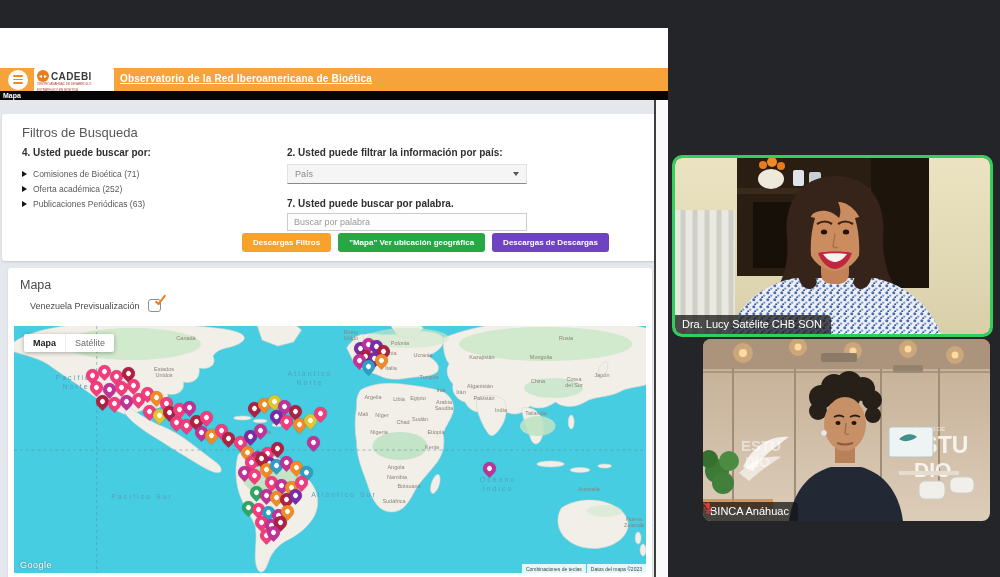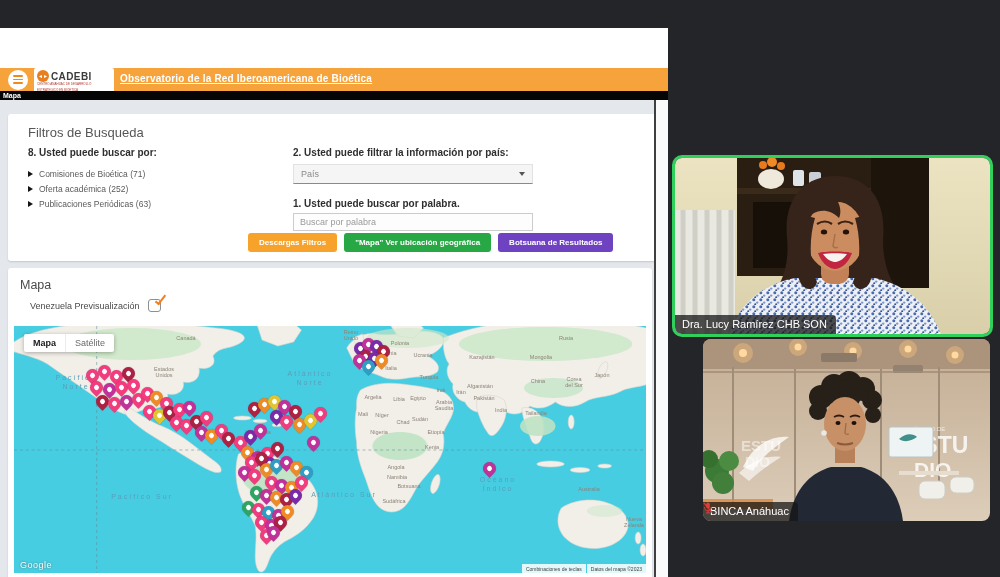--- a/index.html
+++ b/index.html
@@ -14,21 +14,21 @@
   .hamburger i{display:block;width:10px;height:1.8px;background:#ef8a1f;border-radius:1px;}
   .logo-plaque{position:absolute;left:34px;top:0px;width:80px;height:27px;background:#fff;border-radius:2px;padding:2px 3px 1px 3px;}
   .logo-row{display:flex;align-items:center;gap:2px;}
   .logo-mark{width:12px;height:12px;border-radius:50%;background:#e87f1e;color:#fff;font-size:5px;line-height:12px;text-align:center;flex:0 0 auto;}
   .brand{font-size:10px;font-weight:bold;color:#3c3c3c;letter-spacing:.4px;}
   .tagline{font-size:6px;color:#b03a2e;transform:scale(.5);transform-origin:left top;white-space:nowrap;line-height:6px;}
   .app-title{position:absolute;left:120px;top:5px;color:#fff;font-size:10px;font-weight:bold;letter-spacing:.2px;text-decoration:underline;}
   .black-bar{position:absolute;left:0;top:63px;width:668px;height:9px;background:#050505;color:#fff;font-size:7px;font-weight:bold;line-height:9px;padding-left:3px;}
 
   .card{position:absolute;background:#fff;border-radius:3px;box-shadow:0 1px 2px rgba(0,0,0,.14);}
-  .filters-card{left:8px;top:86px;width:724px;height:147px;padding-left:16px;}
+  .filters-card{left:2px;top:86px;width:724px;height:147px;padding-left:16px;}
   .f-title{position:absolute;left:20px;top:11px;font-size:13px;color:#565656;}
   .f-label{font-size:10px;font-weight:bold;color:#2f2f2f;}
   .col1{position:absolute;left:20px;top:33px;width:250px;}
   .f-items{margin-top:8px;}
   .f-item{display:flex;align-items:center;gap:6px;height:15px;cursor:pointer;}
   .tri{width:0;height:0;border-left:5px solid #141414;border-top:3.5px solid transparent;border-bottom:3.5px solid transparent;flex:0 0 auto;}
   .f-item span{font-size:8.5px;color:#5a5a5a;}
   .col2{position:absolute;left:285px;top:33px;width:240px;}
   .f-select{margin-top:6px;height:20px;background:#f5f5f5;border:1px solid #e2e2e2;border-bottom:1px solid #8a8a8a;display:flex;align-items:center;justify-content:space-between;padding:0 7px;cursor:pointer;}
   .f-select span{font-size:9px;color:#8a8a8a;}
@@ -95,21 +95,21 @@
       </div>
       <div class="app-title">Observatorio de la Red Iberoamericana de Bioética</div>
     </div>
 
     <div class="black-bar">Mapa</div>
 
     <div class="card filters-card">
       <div class="f-title">Filtros de Busqueda</div>
 
       <div class="col1">
-        <div class="f-label">8. Usted puede buscar por:</div>
+        <div class="f-label">4. Usted puede buscar por:</div>
         <div class="f-items">
           <div class="f-item">
               <span class="tri"></span>
               <span>Comisiones de Bioética (71)</span>
             </div>
           <div class="f-item">
               <span class="tri"></span>
               <span>Oferta académica (252)</span>
             </div>
           <div class="f-item">
@@ -118,28 +118,28 @@
             </div>
         </div>
       </div>
 
       <div class="col2">
         <div class="f-label">2. Usted puede filtrar la información por país:</div>
         <div class="f-select">
           <span>País</span>
           <span class="sel-caret"></span>
         </div>
-        <div class="f-label f-label2">1. Usted puede buscar por palabra.</div>
+        <div class="f-label f-label2">7. Usted puede buscar por palabra.</div>
         <input class="f-input" type="text" placeholder="Buscar por palabra" style="">
       </div>
 
       <div class="btn-row">
         <button class="btn" style="background: rgb(247, 162, 43);">Descargas Filtros</button>
         <button class="btn" style="background: rgb(40, 167, 69);">"Mapa" Ver ubicación geográfica</button>
-        <button class="btn" style="background: rgb(111, 66, 193);">Botsuana de Resultados</button>
+        <button class="btn" style="background: rgb(111, 66, 193);">Descargas de Descargas</button>
       </div>
     </div>
 
     <div class="card map-card">
       <div class="m-title">Mapa</div>
       <div class="toggle-row">
         <label>Venezuela Previsualización</label>
         <span class="chk">
             <span class="checkmark" style="border-color: rgb(239, 127, 31);"></span>
           </span>
@@ -546,21 +546,21 @@
       <path d="M196,56 C204,78 204,106 194,126 C188,134 180,132 178,124 C186,106 186,80 180,60 Z" fill="#36241b"></path>
       <path d="M142,66 Q150,61 157,66" stroke="#3c2415" stroke-width="2.2" fill="none"></path>
       <path d="M163,66 Q170,61 178,66" stroke="#3c2415" stroke-width="2.2" fill="none"></path>
       <ellipse cx="149" cy="74" rx="3.2" ry="2.5" fill="#241308"></ellipse>
       <ellipse cx="171" cy="74" rx="3.2" ry="2.5" fill="#241308"></ellipse>
       <path d="M160,76 L158,88 Q160,91 163,89" stroke="#a96f48" stroke-width="1.5" fill="none"></path>
       <path d="M143,95 C150,93 170,93 177,95 C173,107 164,111 160,111 C156,111 147,107 143,95 Z" fill="#c22540"></path>
       <path d="M148,96 C154,95 166,95 172,96 C168,102 163,104 160,104 C157,104 152,102 148,96 Z" fill="#f7f3ee"></path>
     </svg>
     <div class="name-tag">
-      <span>Dra. Lucy Ramírez CHB SON</span>
+      <span>Dra. Lucy Satélite CHB SON</span>
     </div>
   </div>
 
   <div class="tile tile-2">
     <svg width="287" height="182" viewBox="0 0 287 182">
       <defs>
         <linearGradient id="officeg" x1="0" y1="0" x2="0" y2="1">
           <stop offset="0" stop-color="#c3ac93"></stop>
             <stop offset="1" stop-color="#dccdb9"></stop>
         </linearGradient>

